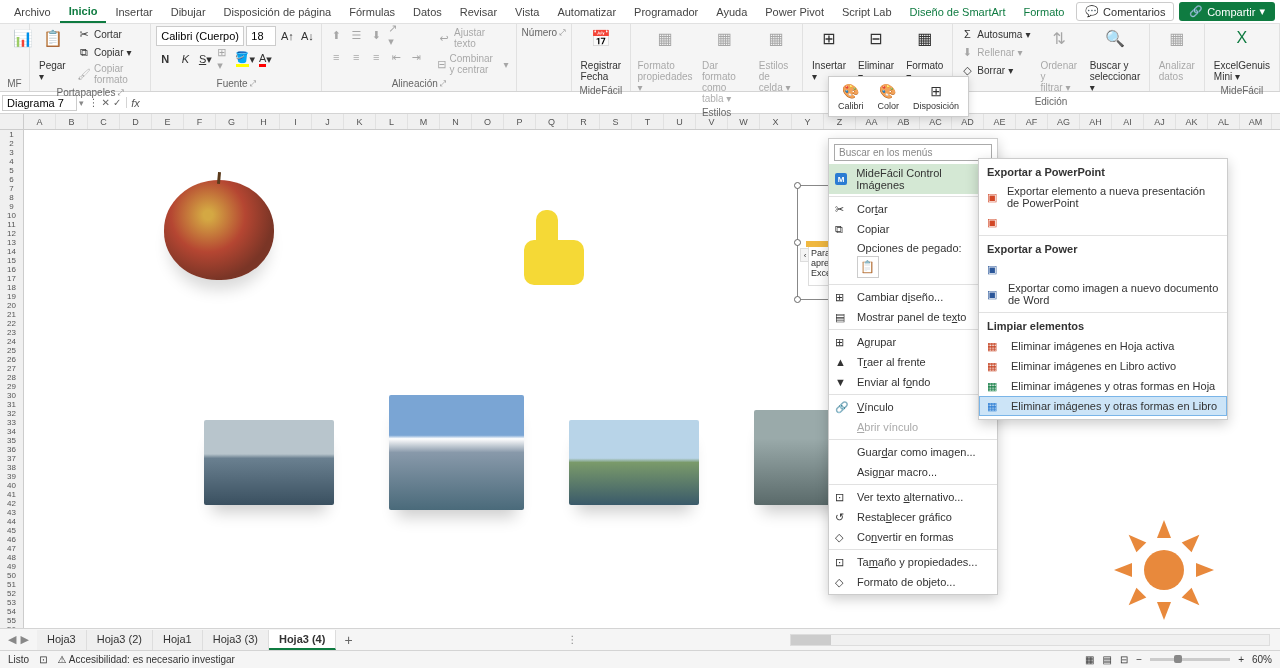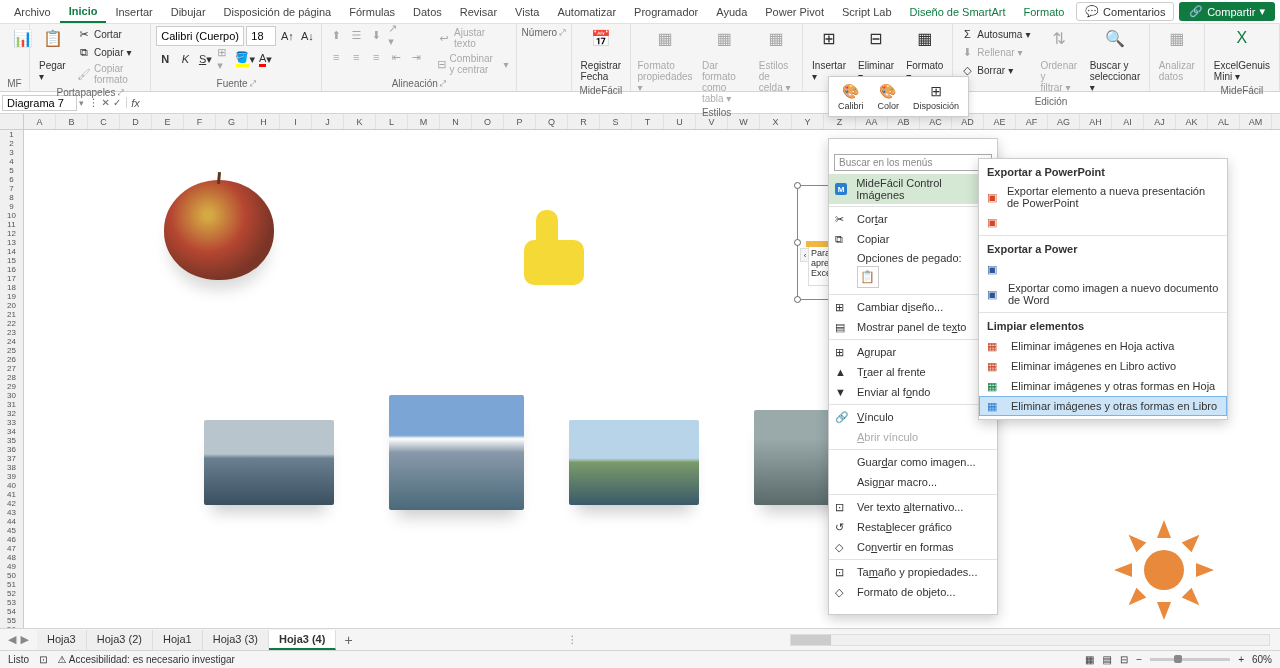--- a/index.html
+++ b/index.html
@@ -83,21 +83,21 @@
 .sa-left::before { content:''; position:absolute; top:-6px; left:-3px; width:30px; height:6px; background:#f0b840; }
 .sa-arrow { position: absolute; left:-8px; top: 32px; width: 10px; height: 14px; background: #f5f5f5; border: 1px solid #ddd; font-size: 8px; text-align: center; line-height: 14px; }
 
 
 .mini-toolbar { position: absolute; left: 828px; top: 76px; background: #fff; border: 1px solid #ccc; box-shadow: 0 2px 8px rgba(0,0,0,0.15); display: flex; padding: 3px; gap: 2px; z-index: 90; }
 .mini-btn { display: flex; flex-direction: column; align-items: center; padding: 2px 6px; cursor: pointer; }
 .mini-btn .mi-icon { width: 18px; height: 18px; font-size: 14px; display: flex; align-items: center; justify-content: center; }
 .mini-btn .mi-label { font-size: 9px; margin-top: 1px; }
 
 
-.ctx-menu { position: absolute; left: 828px; top: 138px; width: 170px; background: #fff; border: 1px solid #ccc; box-shadow: 0 4px 12px rgba(0,0,0,0.2); z-index: 100; padding: 12px 0; }
+.ctx-menu { position: absolute; left: 828px; top: 138px; width: 170px; background: #fff; border: 1px solid #ccc; box-shadow: 0 4px 12px rgba(0,0,0,0.2); z-index: 100; padding: 2px 0; }
 .ctx-search { margin: 3px 5px; border: 1px solid #aaa; padding: 2px 4px; font-size: 10px; background: #fff; color: #888; }
 .ctx-item { display: flex; align-items: center; padding: 3px 6px; font-size: 11px; cursor: pointer; position: relative; }
 .ctx-item.highlighted { background: #d4e8d4; }
 .ctx-item.dis { color: #aaa; cursor: default; }
 .ctx-icon { width: 18px; height: 14px; margin-right: 4px; font-size: 11px; display: flex; align-items: center; }
 .ctx-arrow { margin-left: auto; font-size: 8px; color: #666; }
 .ctx-sep { height: 1px; background: #e1e1e1; margin: 2px 0; }
 .ctx-label { padding: 3px 6px 0 28px; font-size: 11px; color: #333; }
 .paste-opt { padding: 2px 6px 4px 28px; }
 .paste-box { width: 22px; height: 22px; border: 1px solid #ccc; display: flex; align-items: center; justify-content: center; font-size: 12px; }

